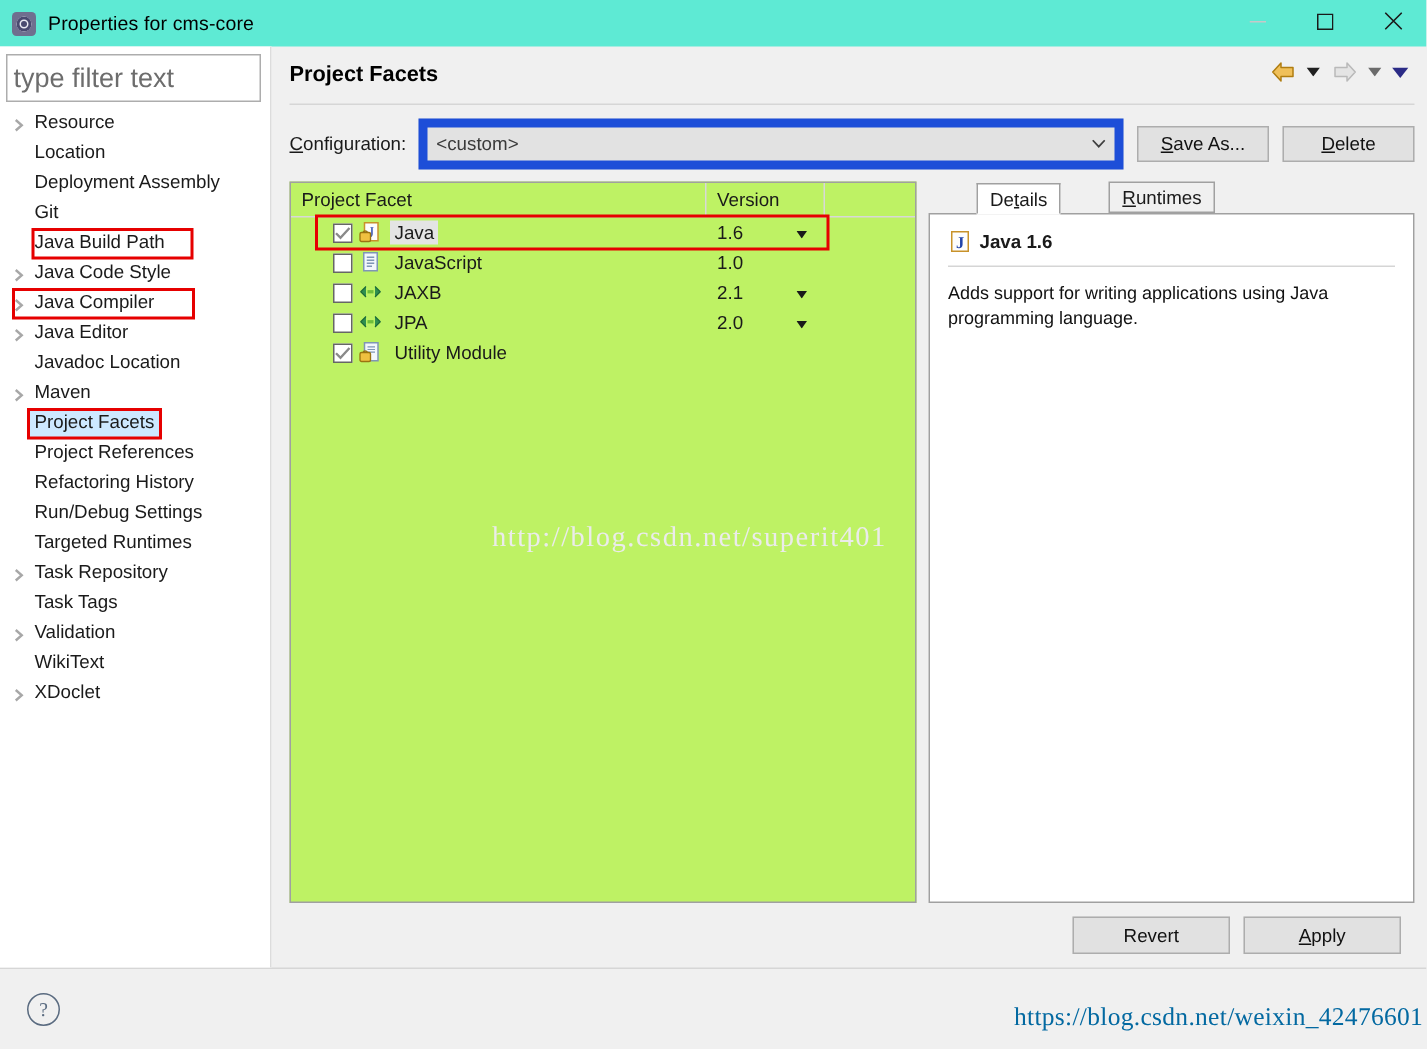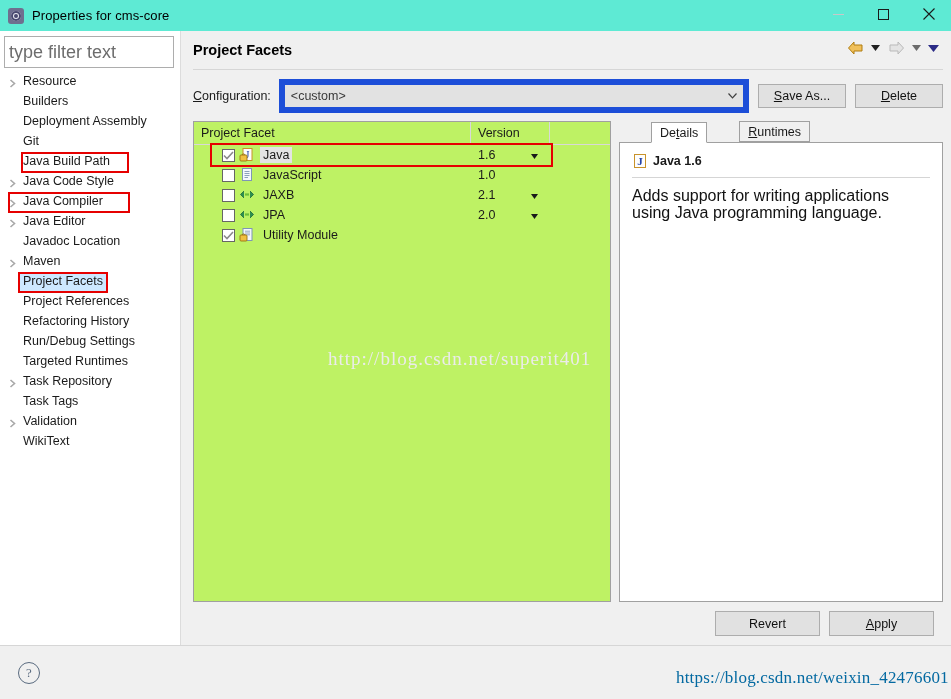--- a/index.html
+++ b/index.html
@@ -393,21 +393,21 @@
     font-weight: bold;
     font-size: 12.5px;
     margin-bottom: 8px;
   }
   .detail-sep {
     height: 1px;
     background: #d5d5d5;
     margin: 0 0 9px 0;
   }
   .detail-desc {
-    font-size: 16px;
+    font-size: 12px;
     line-height: 17px;
     color: #111;
   }
 
   
   .apply-row {
     flex: 0 0 auto;
     display: flex;
     justify-content: flex-end;
     gap: 9px;
@@ -519,21 +519,21 @@
           <div class="tree-item">
             <span class="twisty">
               <svg width="7" height="9" viewBox="0 0 7 9">
                 <path d="M1.5 1 L5.5 4.5 L1.5 8" fill="none" stroke="#a8a8a8" stroke-width="1.6"></path>
               </svg>
             </span>
             <span class="tree-label">Resource</span>
           </div>
           <div class="tree-item">
             <span class="twisty"></span>
-            <span class="tree-label">Builders</span>
+            <span class="tree-label">Location</span>
           </div>
           <div class="tree-item">
             <span class="twisty"></span>
             <span class="tree-label">Deployment Assembly</span>
           </div>
           <div class="tree-item">
             <span class="twisty"></span>
             <span class="tree-label">Git</span>
           </div>
           <div class="tree-item">
@@ -612,20 +612,28 @@
             <span class="twisty">
               <svg width="7" height="9" viewBox="0 0 7 9">
                 <path d="M1.5 1 L5.5 4.5 L1.5 8" fill="none" stroke="#a8a8a8" stroke-width="1.6"></path>
               </svg>
             </span>
             <span class="tree-label">Validation</span>
           </div>
           <div class="tree-item">
             <span class="twisty"></span>
             <span class="tree-label">WikiText</span>
+          </div>
+          <div class="tree-item">
+            <span class="twisty">
+              <svg width="7" height="9" viewBox="0 0 7 9">
+                <path d="M1.5 1 L5.5 4.5 L1.5 8" fill="none" stroke="#a8a8a8" stroke-width="1.6"></path>
+              </svg>
+            </span>
+            <span class="tree-label">XDoclet</span>
           </div>
           <div class="redbox" style="left: 21px; top: 79px; width: 108px; height: 21px;"></div>
           <div class="redbox" style="left: 8px; top: 119px; width: 122px; height: 21px;"></div>
           <div class="redbox" style="left: 18px; top: 199px; width: 90px; height: 21px;"></div>
         </div>
     </div>
 
     <div class="right-pane">
 
       <div class="page-header">

